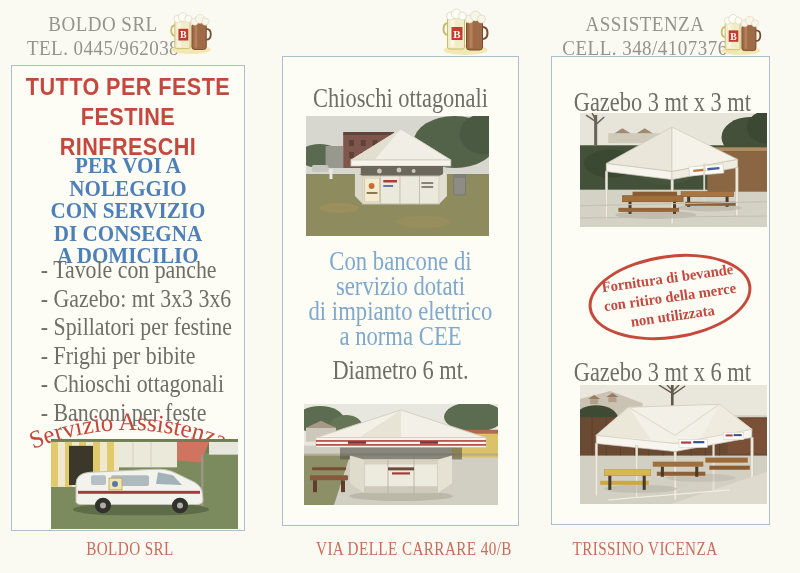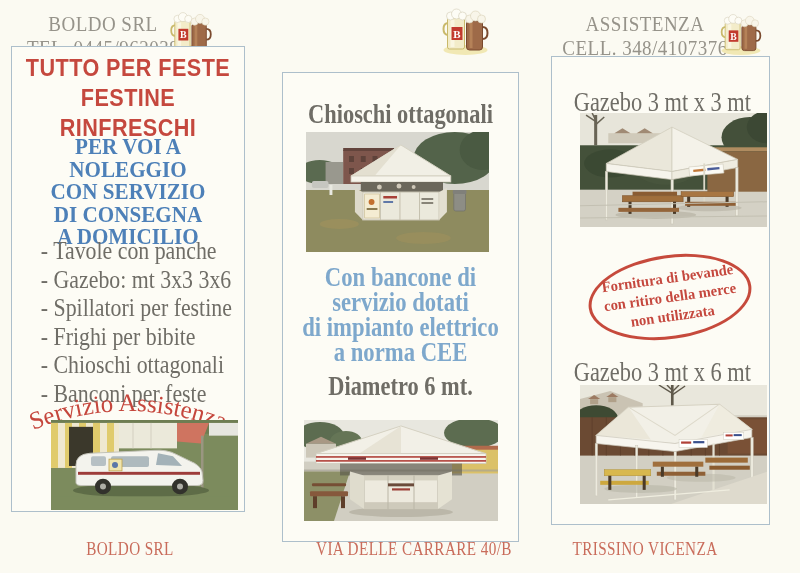--- a/index.html
+++ b/index.html
@@ -73,21 +73,21 @@
     </svg>
 
   <div class="hdr" style="left:550px;top:12px;width:190px;">
     <div>ASSISTENZA</div>
     <div>CELL. 348/4107376</div>
   </div>
   <svg class="logo" style="left:718px;top:11px;" width="46" height="44" viewBox="0 0 48 50">
       <use href="#mugs"></use>
     </svg>
 
-  <div class="box" style="left:11px;top:46px;width:232px;height:464px;">
+  <div class="box" style="left:11px;top:65px;width:232px;height:464px;">
     <div class="red-title" style="top:6px;">
       <div>TUTTO PER FESTE</div>
       <div>FESTINE</div>
       <div>RINFRESCHI</div>
     </div>
     <div class="blue-sub" style="top:88px;">
       <div>PER VOI A</div>
       <div>NOLEGGIO</div>
       <div>CON SERVIZIO</div>
       <div>DI CONSEGNA</div>
@@ -135,21 +135,21 @@
       <rect x="58" y="40" width="13" height="12" fill="#efe5ae" stroke="#c0a24a" stroke-width="0.8"></rect>
       <circle cx="64" cy="46" r="3" fill="#5b77a8"></circle>
       <circle cx="52" cy="68" r="8" fill="#32322c"></circle>
       <circle cx="52" cy="68" r="3" fill="#aeaea6"></circle>
       <circle cx="129" cy="68" r="8" fill="#32322c"></circle>
       <circle cx="129" cy="68" r="3" fill="#aeaea6"></circle>
       <rect x="0" y="78" width="187" height="14" fill="#7c8b5d"></rect>
     </svg>
   </div>
 
-  <div class="box" style="left:282px;top:72px;width:235px;height:468px;font-weight:bold;">
+  <div class="box" style="left:282px;top:56px;width:235px;height:468px;">
     <div class="gray-h" style="top:26px;">Chioschi ottagonali</div>
 
     <svg class="photo" style="left:23px;top:59px;" width="183" height="120" viewBox="0 0 187 120" preserveAspectRatio="none">
       <rect width="187" height="120" fill="#8e8b5f"></rect>
       <rect width="187" height="58" fill="#d8d7cf"></rect>
       <ellipse cx="152" cy="26" rx="42" ry="26" fill="#53634a"></ellipse>
       <ellipse cx="181" cy="18" rx="24" ry="20" fill="#4a5a42"></ellipse>
       <ellipse cx="14" cy="40" rx="22" ry="12" fill="#5a6a50"></ellipse>
       <rect x="20" y="30" width="18" height="22" fill="#99988e"></rect>
       <rect x="38" y="18" width="52" height="34" fill="#7e564c"></rect>

